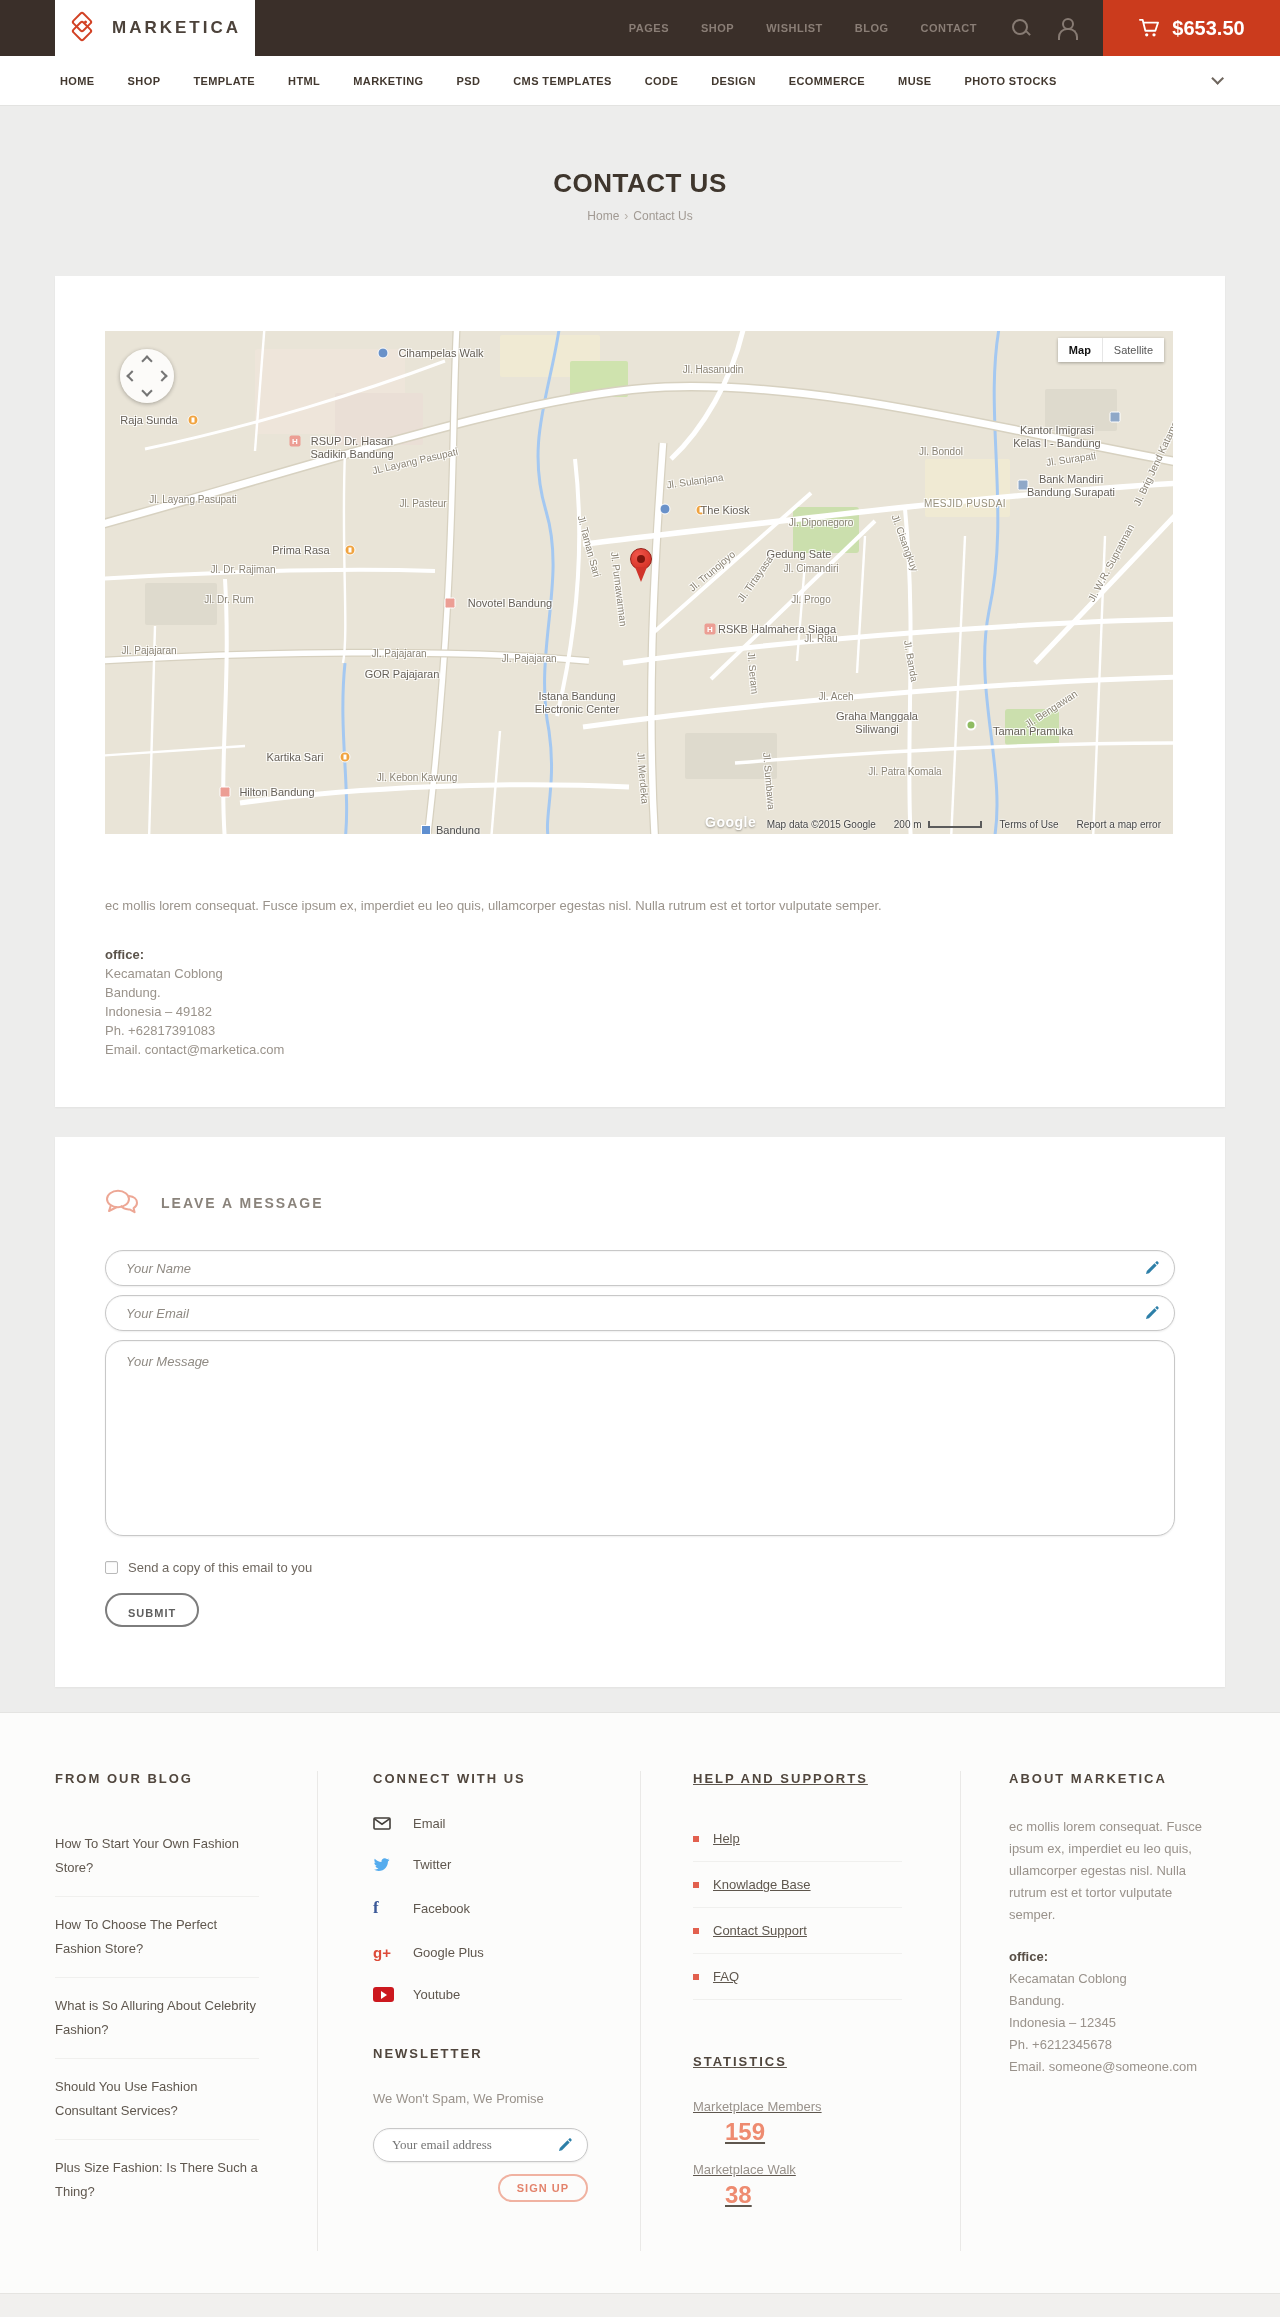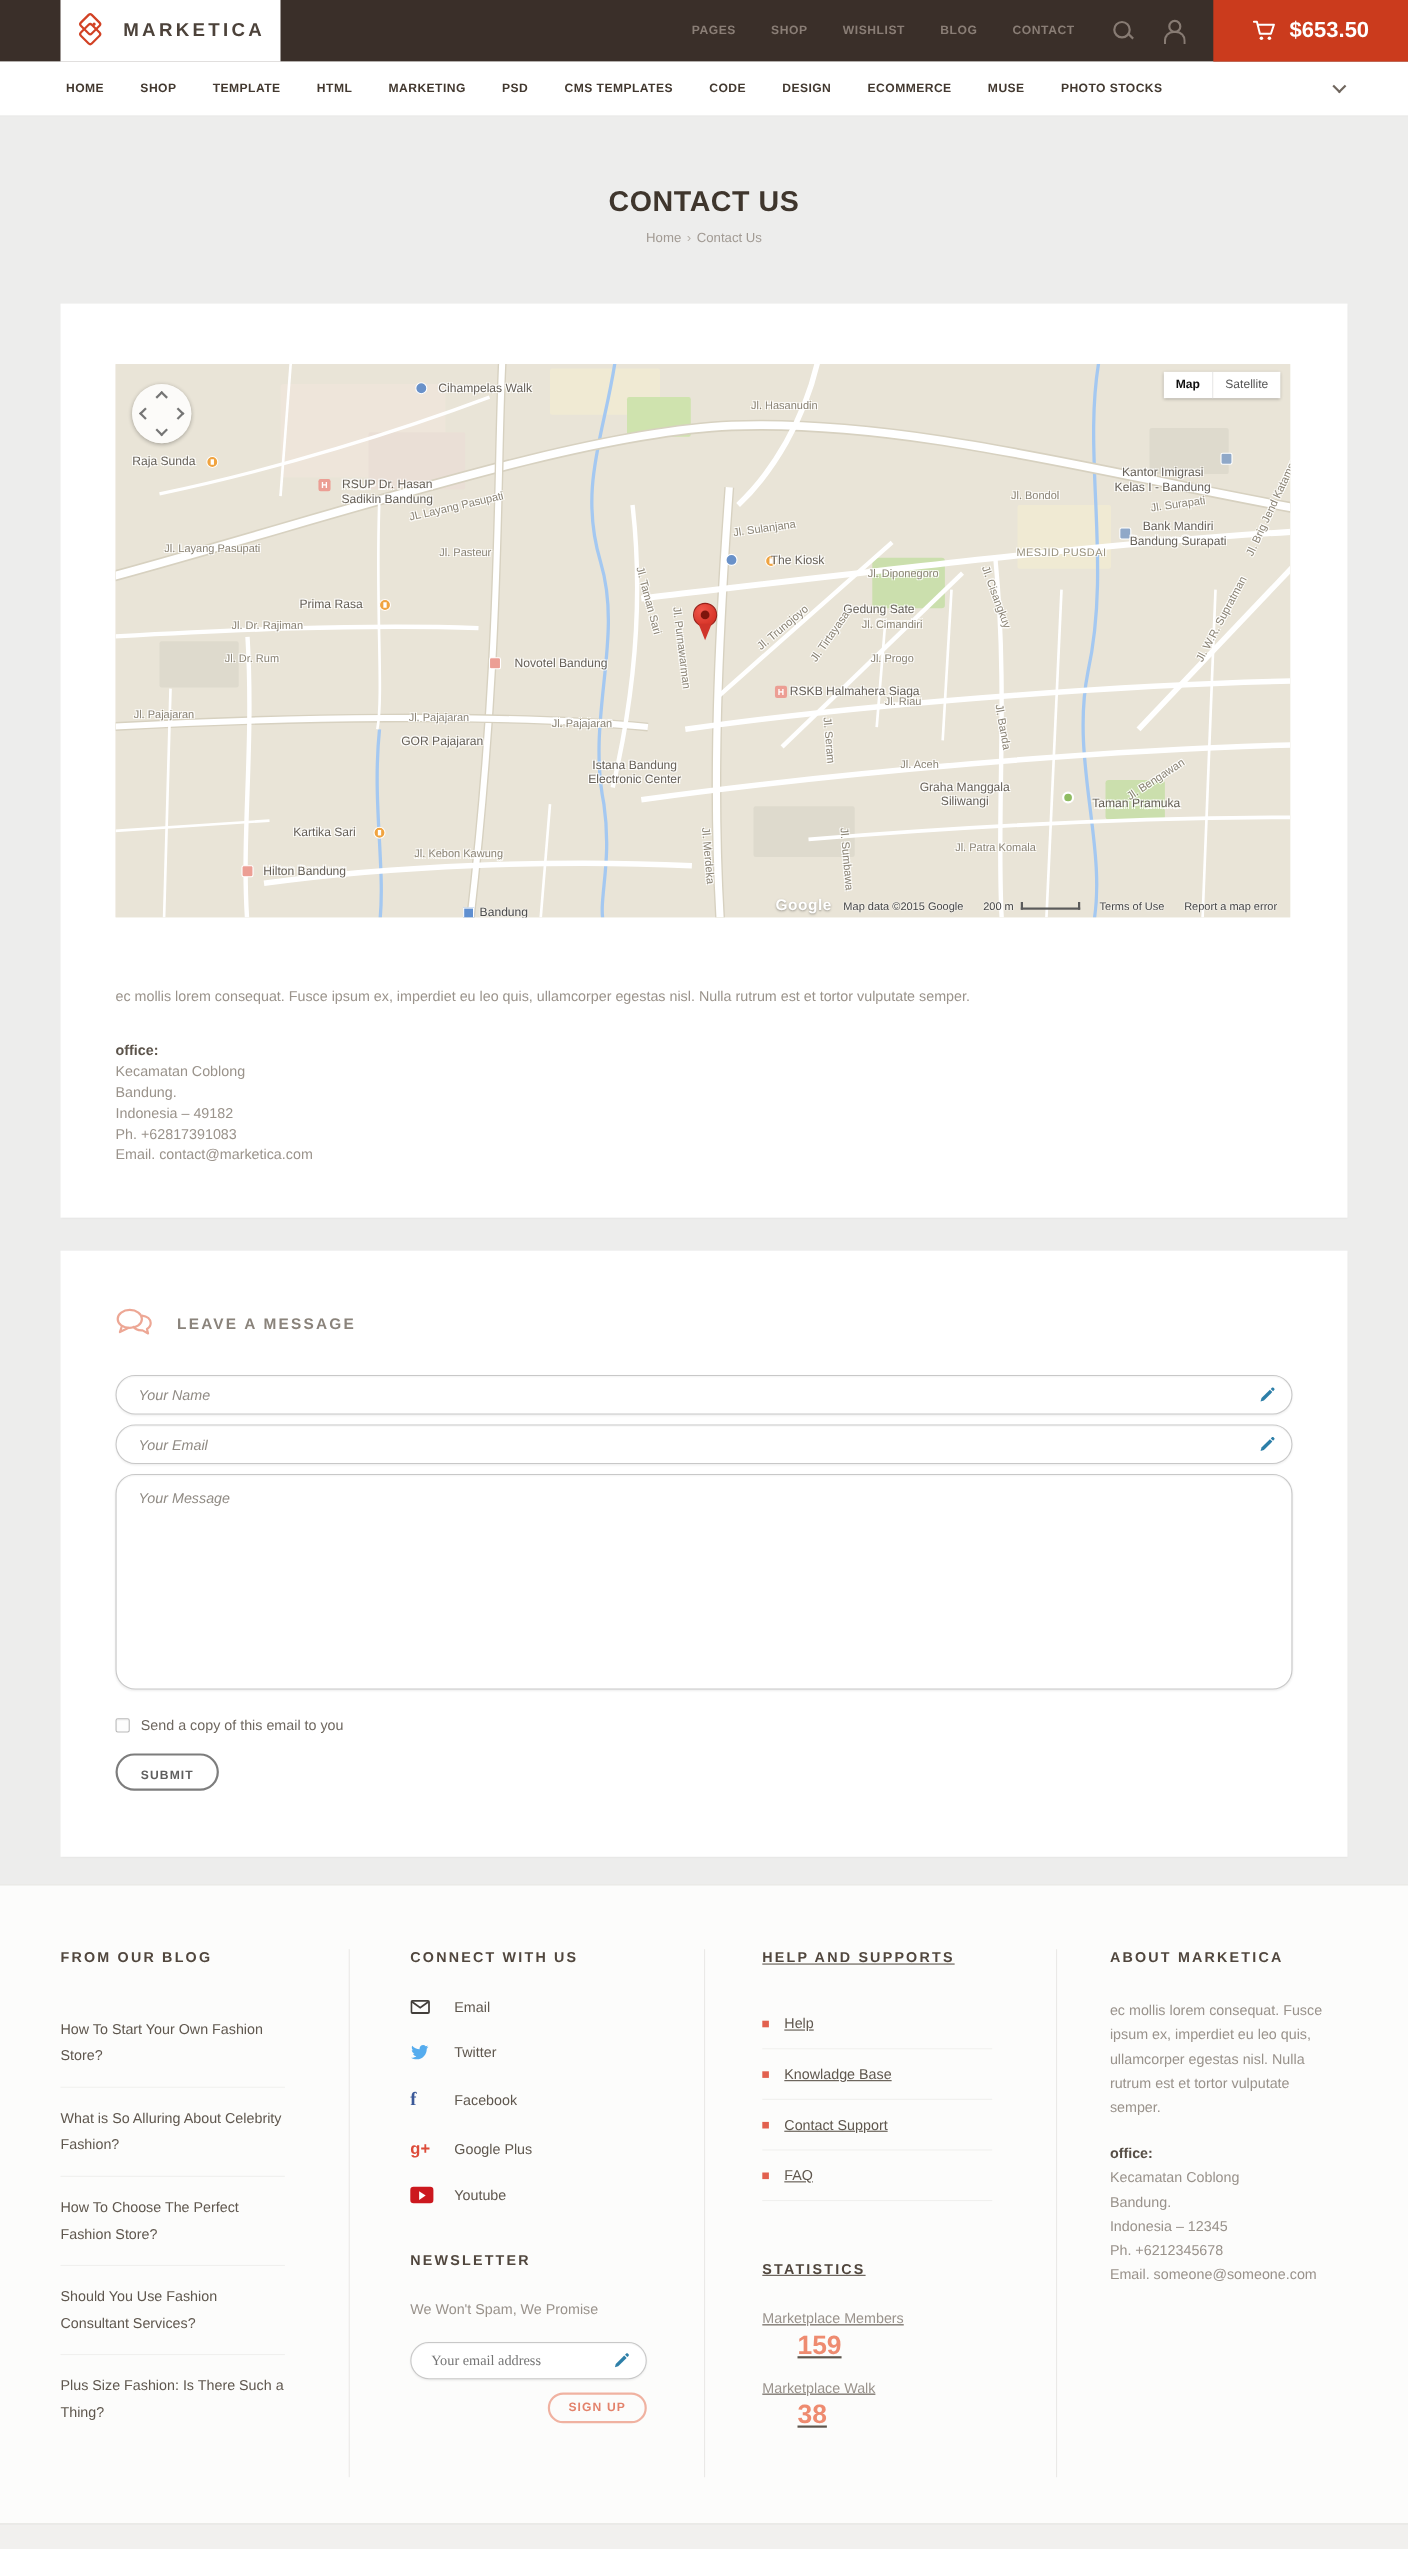--- a/index.html
+++ b/index.html
@@ -388,22 +388,22 @@
   </div>
   <button class="submit-btn">SUBMIT</button>
 </div>
 
 <div class="site-footer">
 
   <div class="fcol c1">
     <h4>FROM OUR BLOG</h4>
     <div class="blog-list">
       <a class="fitem">How To Start Your Own Fashion Store?</a>
+      <a class="fitem">How To Choose The Perfect Fashion Store?</a>
       <a class="fitem">What is So Alluring About Celebrity Fashion?</a>
-      <a class="fitem">How To Choose The Perfect Fashion Store?</a>
       <a class="fitem">Should You Use Fashion Consultant Services?</a>
       <a class="fitem">Plus Size Fashion: Is There Such a Thing?</a>
     </div>
   </div>
 
   <div class="fcol c2">
     <h4>CONNECT WITH US</h4>
     <a class="soc-row">
       <span class="soc-ic">
         <svg width="18" height="13" viewBox="0 0 18 13">

